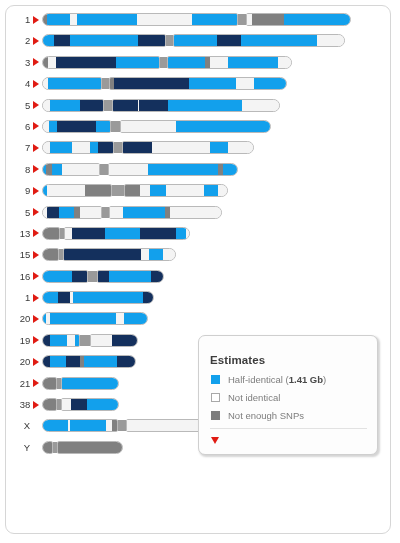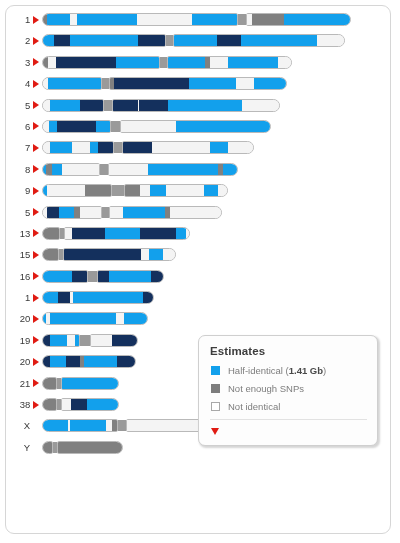--- a/index.html
+++ b/index.html
@@ -104,21 +104,21 @@
   
   #legend {
     position: absolute;
     left: 192px;
     top: 329px;
     width: 180px;
     border: 1px solid #cfcfcf;
     border-radius: 7px;
     background: #fdfdfd;
     box-shadow: 1.5px 1.5px 2px rgba(0,0,0,0.17);
-    padding: 9px 10px 10px 11px;
+    padding: 18px 10px 10px 11px;
     box-sizing: border-box;
   }
 
   #legend-title {
     font-size: 11.5px;
     font-weight: bold;
     color: #3d3d3d;
     margin-bottom: 8px;
     letter-spacing: 0.1px;
   }
@@ -526,26 +526,26 @@
     </div>
 
   <div id="legend">
     <div id="legend-title">Estimates</div>
     <div id="legend-items">
         <div class="legend-row">
           <div class="sw half"></div>
           <div class="legend-text">Half-identical (<b>1.41 Gb</b>)</div>
         </div>
         <div class="legend-row">
+          <div class="sw none"></div>
+          <div class="legend-text">Not identical</div>
+        </div>
+        <div class="legend-row">
           <div class="sw nosnp"></div>
           <div class="legend-text">Not enough SNPs</div>
-        </div>
-        <div class="legend-row">
-          <div class="sw none"></div>
-          <div class="legend-text">Not identical</div>
         </div>
         <div class="divider"></div>
         <div class="legend-row">
           <div class="sw tri"></div>
         </div>
       </div>
   </div>
 
 </div>
 

